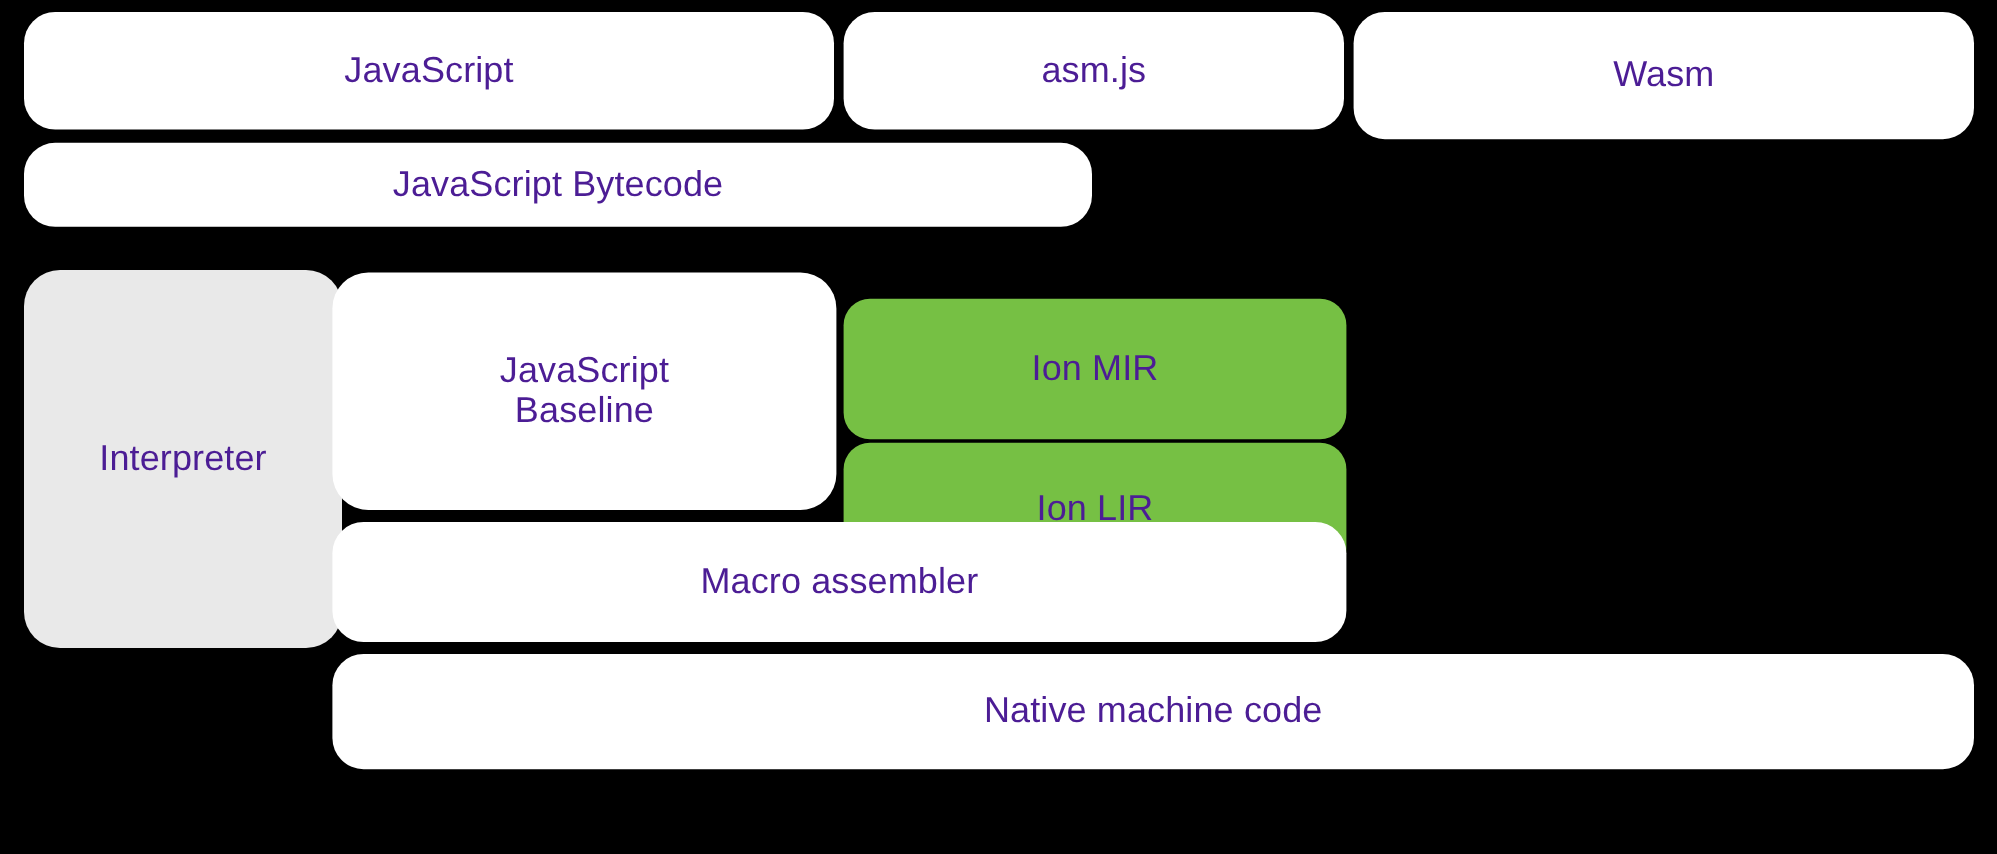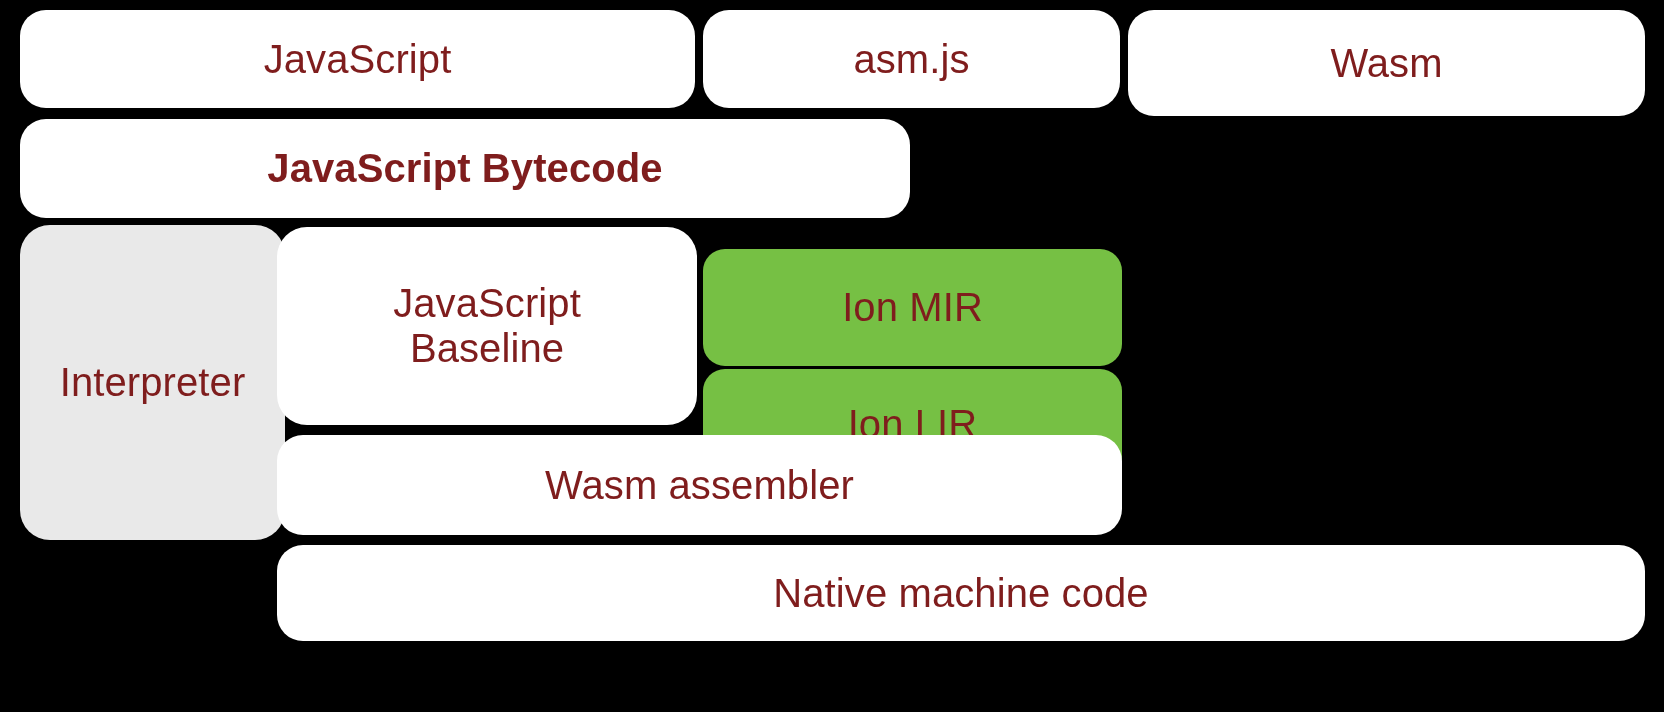--- a/index.html
+++ b/index.html
@@ -16,45 +16,45 @@
     width: 1664px;
     height: 712px;
     background: #000000;
     overflow: hidden;
   }
   .node {
     position: absolute;
     box-sizing: border-box;
     border-radius: 26px;
     background: #ffffff;
-    color: #7f1d1d;
+    color: #4c1d95;
     display: flex;
     align-items: center;
     justify-content: center;
     text-align: center;
-    font-size: 40px;
+    font-size: 30px;
     line-height: 1.12;
     font-weight: 400;
     letter-spacing: 0.1px;
     padding: 2px 10px;
     white-space: pre-line;
   }
   .node.green  { background: #76c044; }
   .node.pink   { background: #f47287; }
   .node.gray   { background: #e9e9e9; }
   .node.tall   { border-radius: 30px; }
   .node.small-r { border-radius: 22px; margin-top: 21px; }
 
   
   #n-javascript      { left: 20px;   top: 10px;  width: 675px; height: 98px;  }
   #n-asmjs           { left: 703px;  top: 10px;  width: 417px; height: 98px;  }
   #n-wasm            { left: 1128px; top: 10px;  width: 517px; height: 106px;  }
 
   
-  #n-js-bytecode     { left: 20px;   top: 119px; width: 890px; height: 99px; font-weight: bold;  }
+  #n-js-bytecode     { left: 20px;   top: 119px; width: 890px; height: 70px;  }
   #n-baldrmonkey     { left: 918px;  top: 119px; width: 414px; height: 99px;  }
 
   
   #n-interpreter     { left: 20px;   top: 225px; width: 265px; height: 315px; }
   #n-js-baseline     { left: 277px;  top: 227px; width: 420px; height: 198px; }
   #n-ion-mir         { left: 703px;  top: 228px; width: 419px; height: 117px; }
   #n-ion-lir         { left: 703px;  top: 348px; width: 419px; height: 110px; }
   #n-cretonne        { left: 1130px; top: 347px; width: 515px; height: 188px; }
   #n-macro-assembler { left: 277px;  top: 435px; width: 845px; height: 100px; }
 
@@ -78,17 +78,17 @@
   <div class="node gray tall" id="n-interpreter">Interpreter</div>
 
   <div class="node tall" id="n-js-baseline">JavaScript
 Baseline</div>
 
   <div class="node green small-r" id="n-ion-mir">Ion MIR</div>
 
   <div class="node green small-r" id="n-ion-lir">Ion LIR</div>
 
 
-  <div class="node" id="n-macro-assembler">Wasm assembler</div>
+  <div class="node" id="n-macro-assembler">Macro assembler</div>
 
   <div class="node" id="n-native-code">Native machine code</div>
 
 </div>
 
 </body></html>

